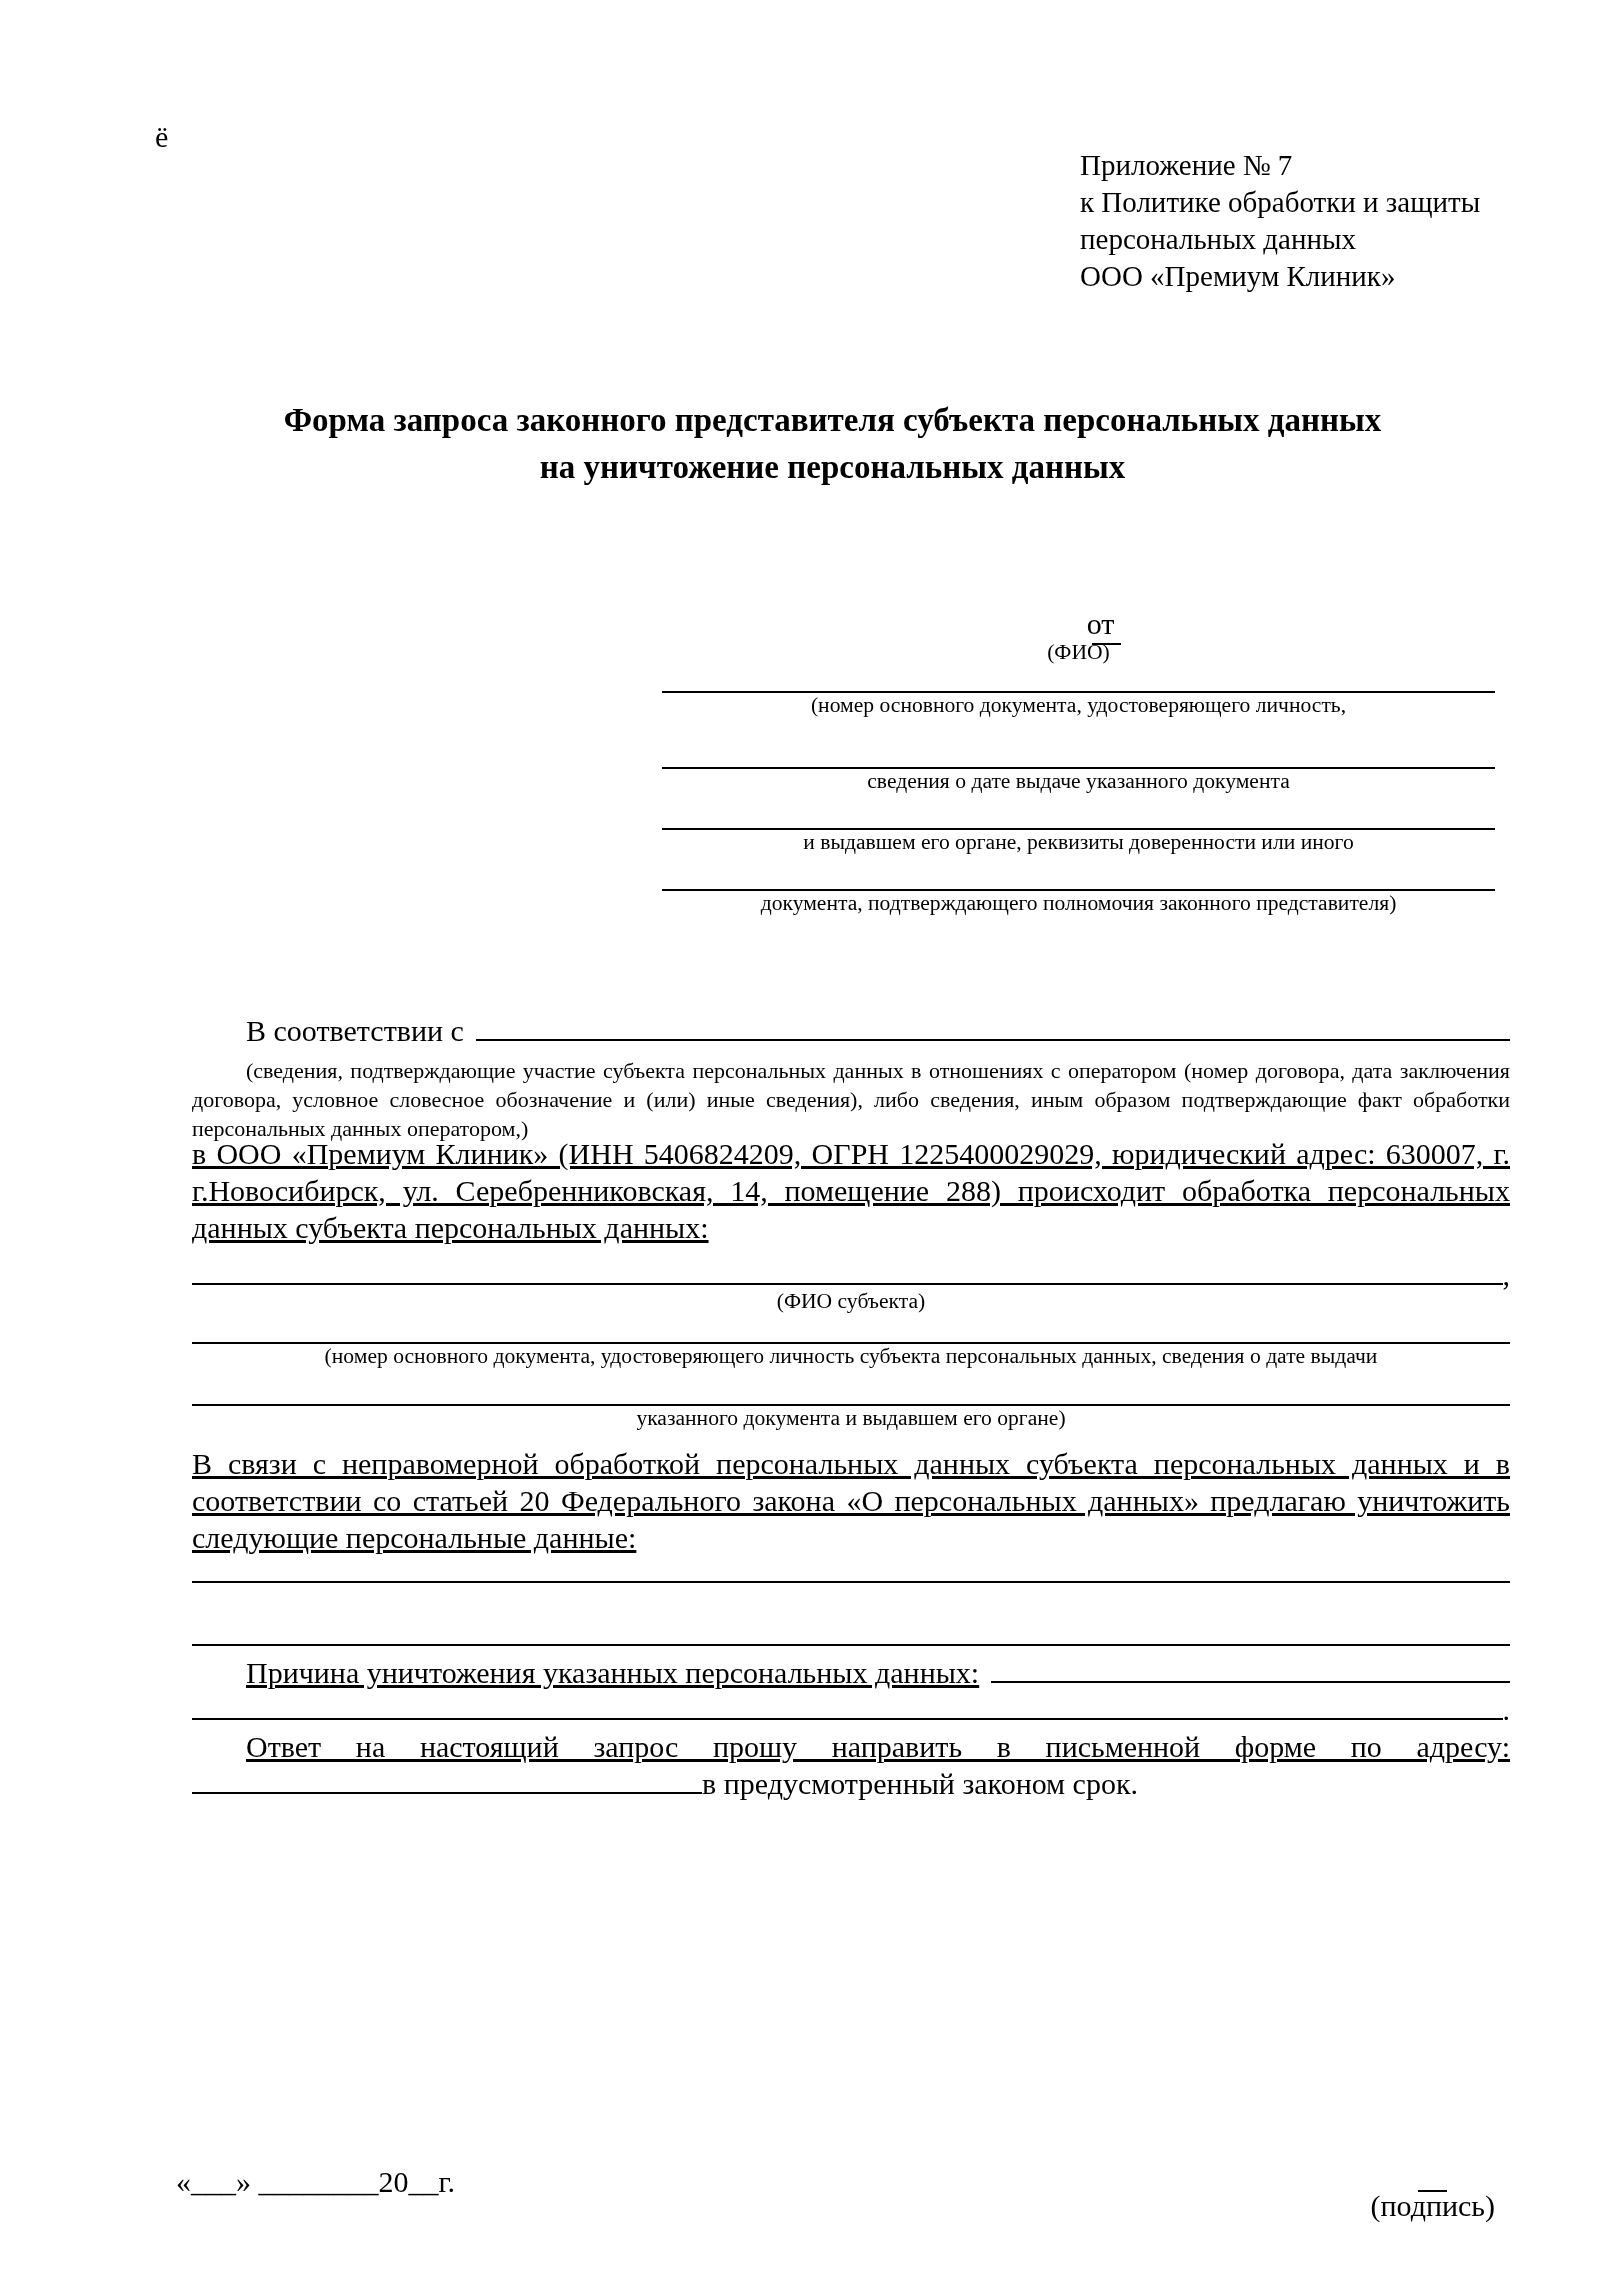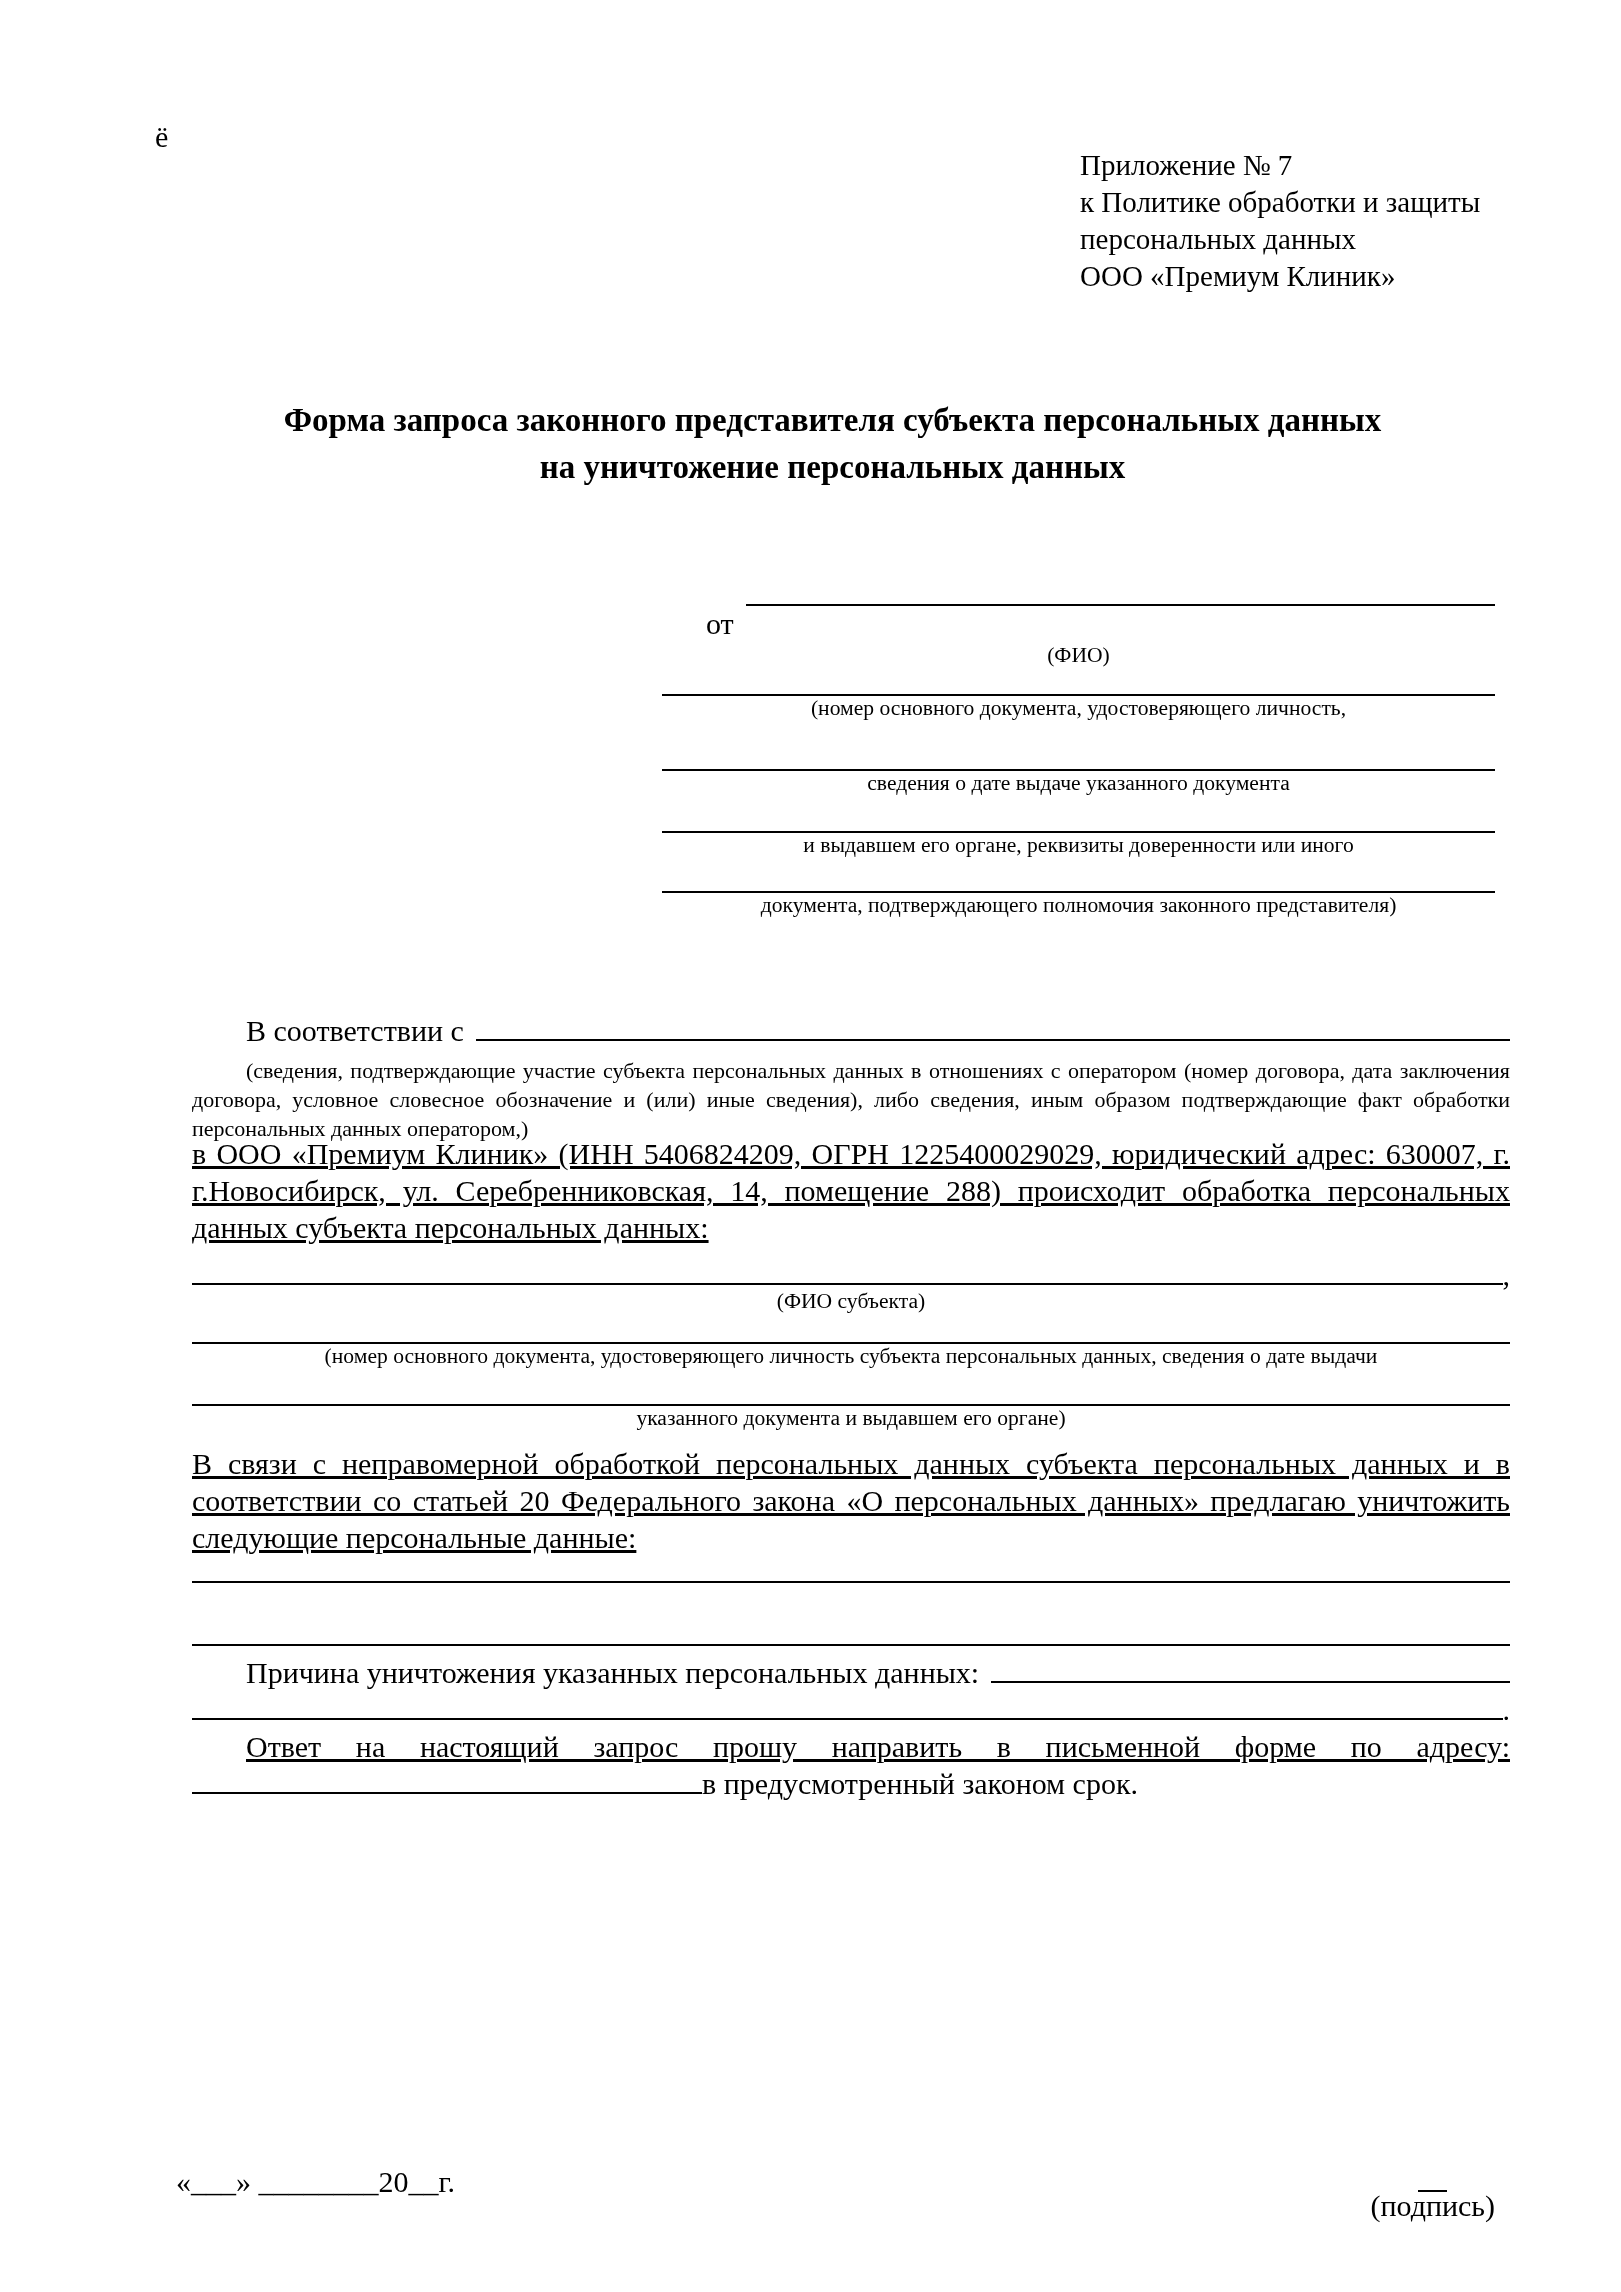--- a/index.html
+++ b/index.html
@@ -36,24 +36,25 @@
   .addressee {
     position: absolute;
     left: 662px; top: 600px;
     width: 833px;
     font-size: 30px;
     line-height: 37px;
   }
   .addr-to { padding-left: 44px; }
   .addr-from {
     display: flex;
-    align-items: flex-start;
+    align-items: center;
     padding-left: 44px;
     margin-top: 3.9px;
     line-height: 39px;
+    flex-direction: column;
   }
   .fill {
     flex: 1 1 auto;
     border-bottom: 2.5px solid #000;
     margin-bottom: -4.9px;
     min-width: 29px;
   }
   .fill::after { content: ""; }
   .cap {
     font-size: 21.6px;
@@ -91,21 +92,21 @@
     text-align: justify;
     text-decoration: underline;
   }
   .operator-para { margin-top: -7.8px; }
   .subject-row { margin-top: 13.7px; line-height: 29px; }
   .field-line1 { height: 27.4px; }
   .field-line2 { height: 35px; }
   .request-para { margin-top: 13.7px; }
   .blank1 { height: 24.5px; }
   .blank2 { height: 61px; }
-  .reason-row { margin-top: 7.8px; }
+  .reason-row { margin-top: 7.8px; text-decoration: underline; }
   .reply-para {
     text-indent: 54px;
     text-align: justify;
     text-align-last: justify;
     margin-top: 0;
   }
   .addr-fill { flex: 0 0 510px; }
   .footer {
     position: absolute;
     left: 176px; right: 126px; top: 1867px;

